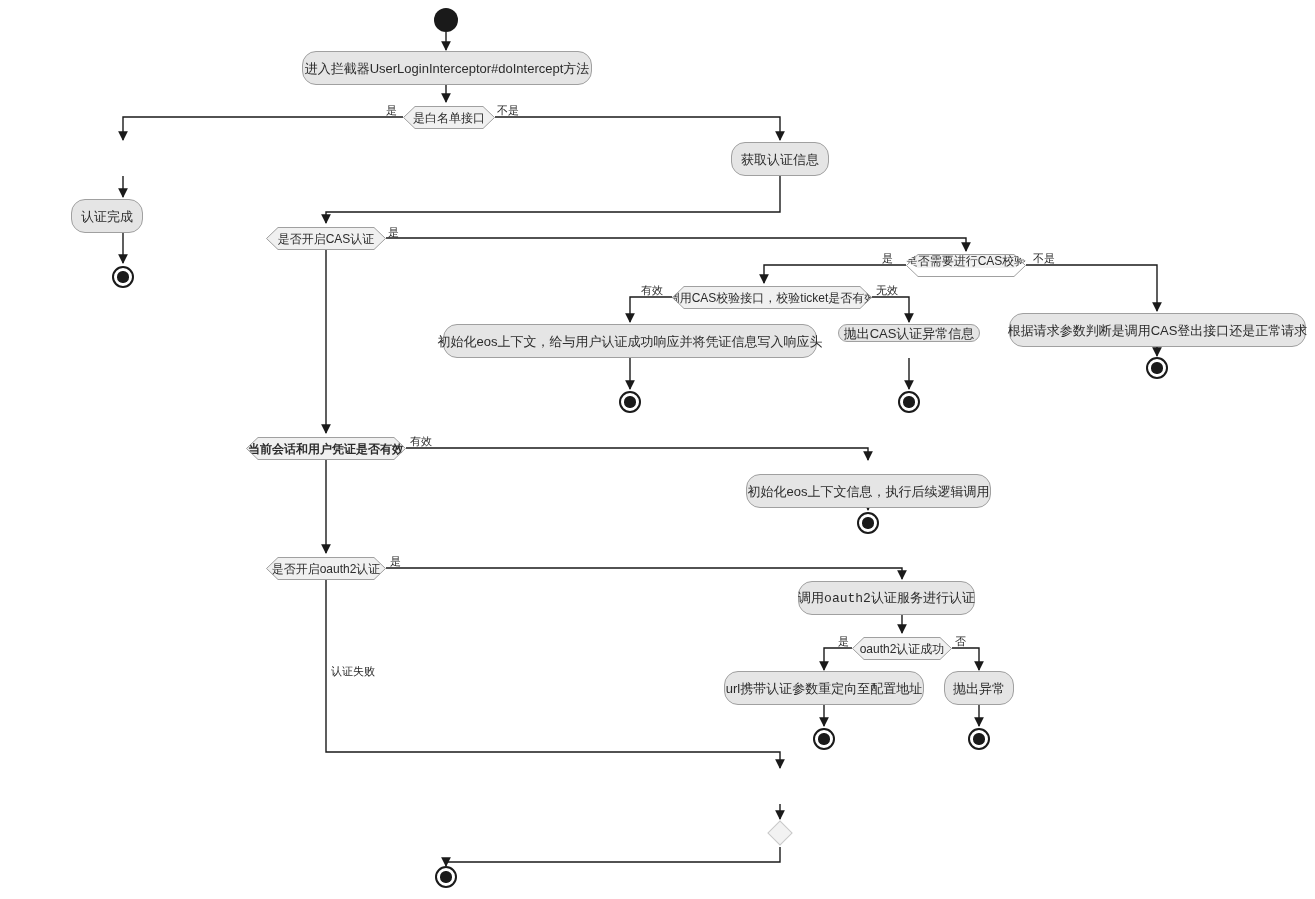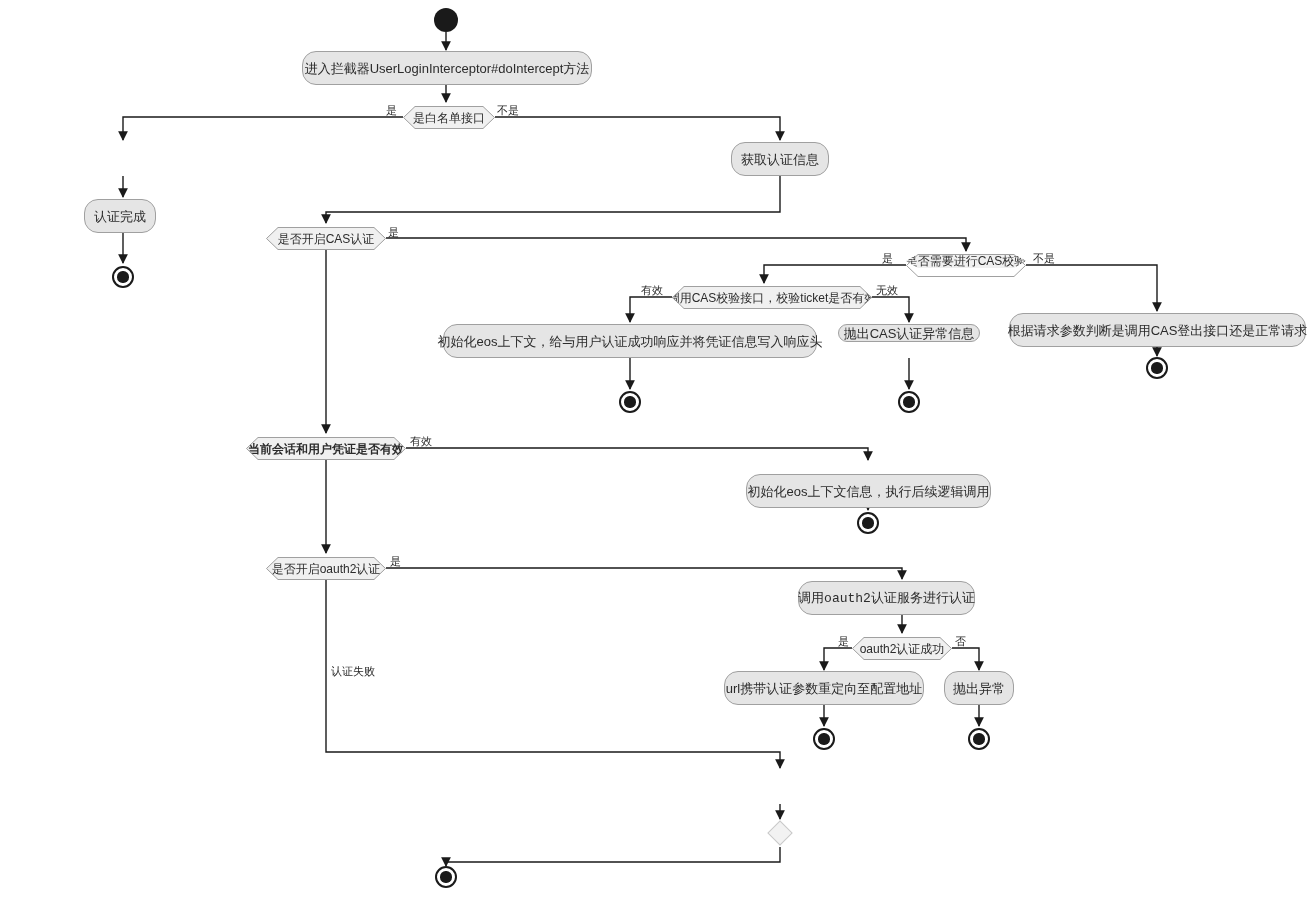--- a/index.html
+++ b/index.html
@@ -178,21 +178,21 @@
   <div class="node decision" style="left:403px; top:106px; width:92px; height:23px;">
     <span>是白名单接口</span>
   </div>
     <svg class="decision-border" viewBox="0 0 92 23" preserveAspectRatio="none" style="position: absolute; left: 403px; top: 106px; width: 92px; height: 23px; pointer-events: none;">
       <path d="M 12 0.5 L 80 0.5 L 91.5 11.5 L 80 22.5 L 12 22.5 L 0.5 11.5 Z" fill="none" stroke="#a0a0a0" stroke-width="1"></path>
     </svg>
   <div class="edge-label" style="left:386px; top:105px;">是</div>
   <div class="edge-label" style="left:497px; top:105px;">不是</div>
 
 
-  <div class="node activity" style="left:84px; top:199px; width:72px; height:34px;">
+  <div class="node activity" style="left:71px; top:199px; width:72px; height:34px;">
     <span>认证完成</span>
   </div>
 
   <div class="node end-node" style="left:112px; top:266px; width:22px; height:22px;">
     <div class="inner"></div>
   </div>
 
   <div class="node activity" style="left:731px; top:142px; width:98px; height:34px;">
     <span>获取认证信息</span>
   </div>

